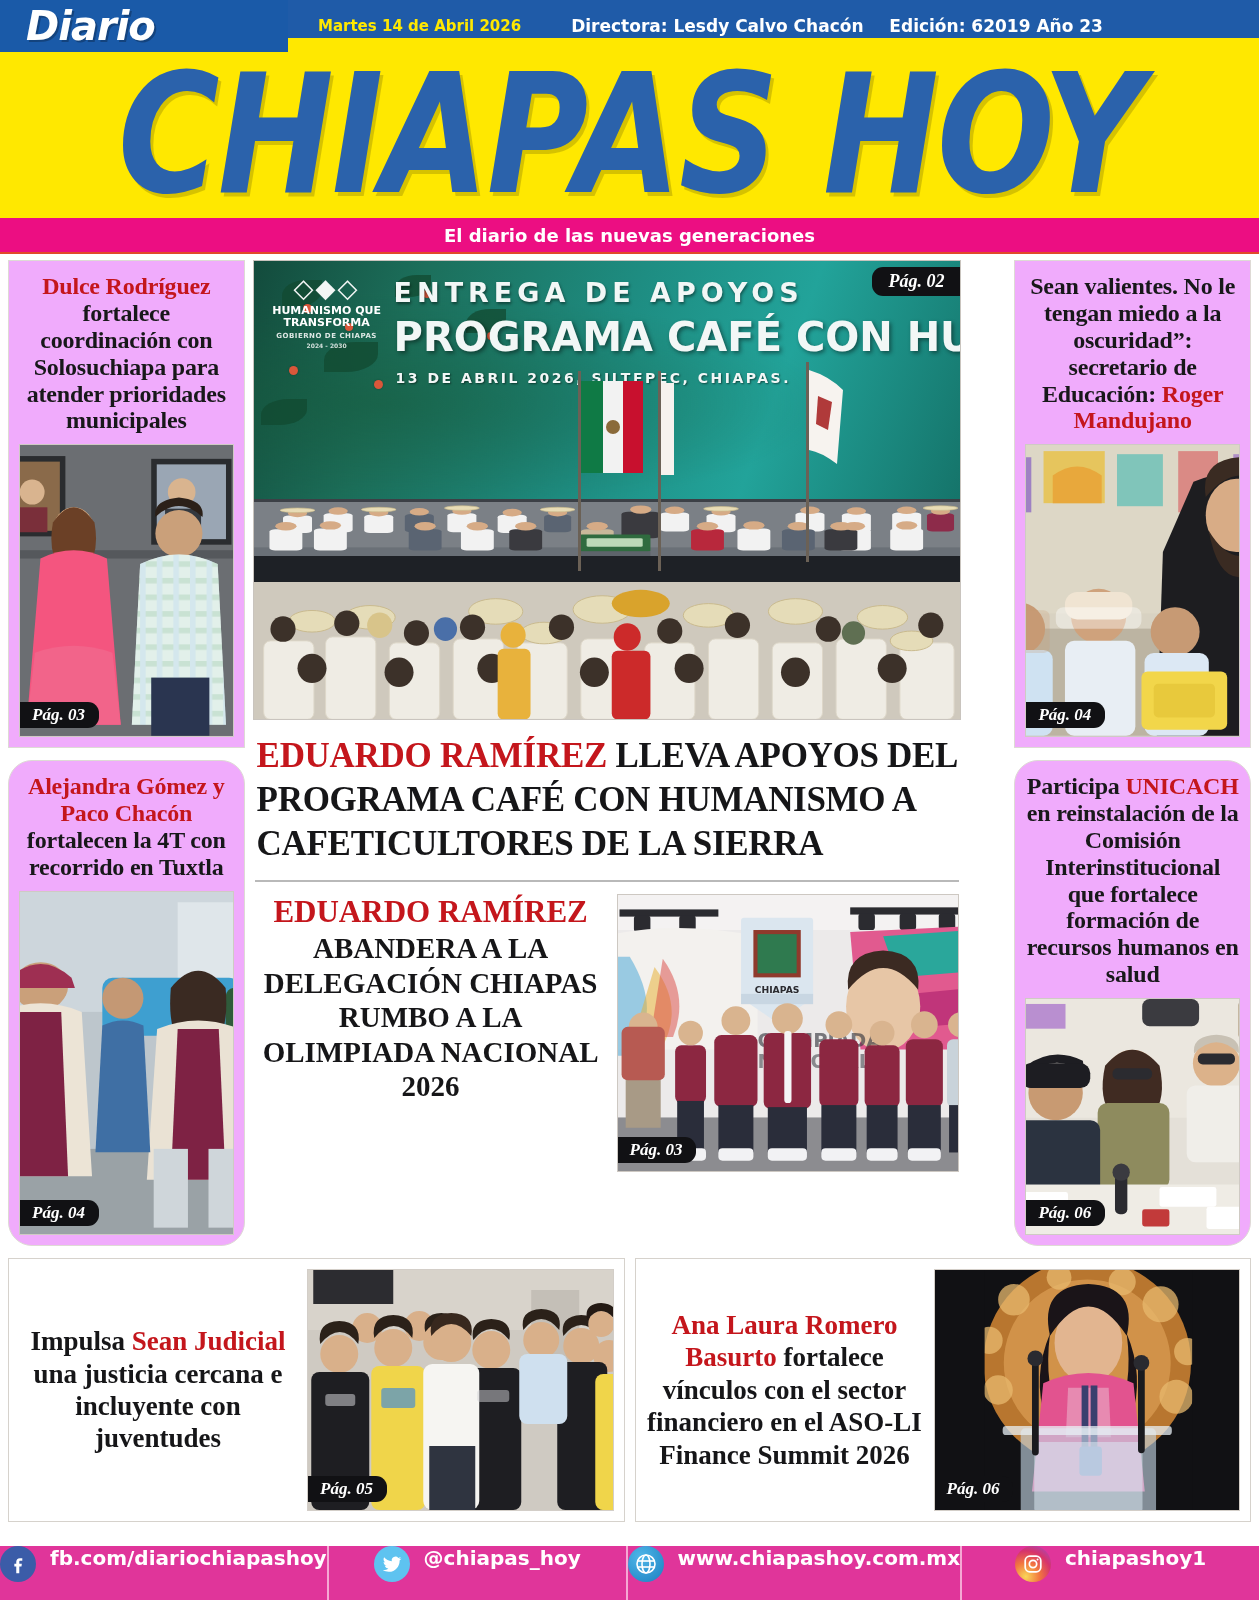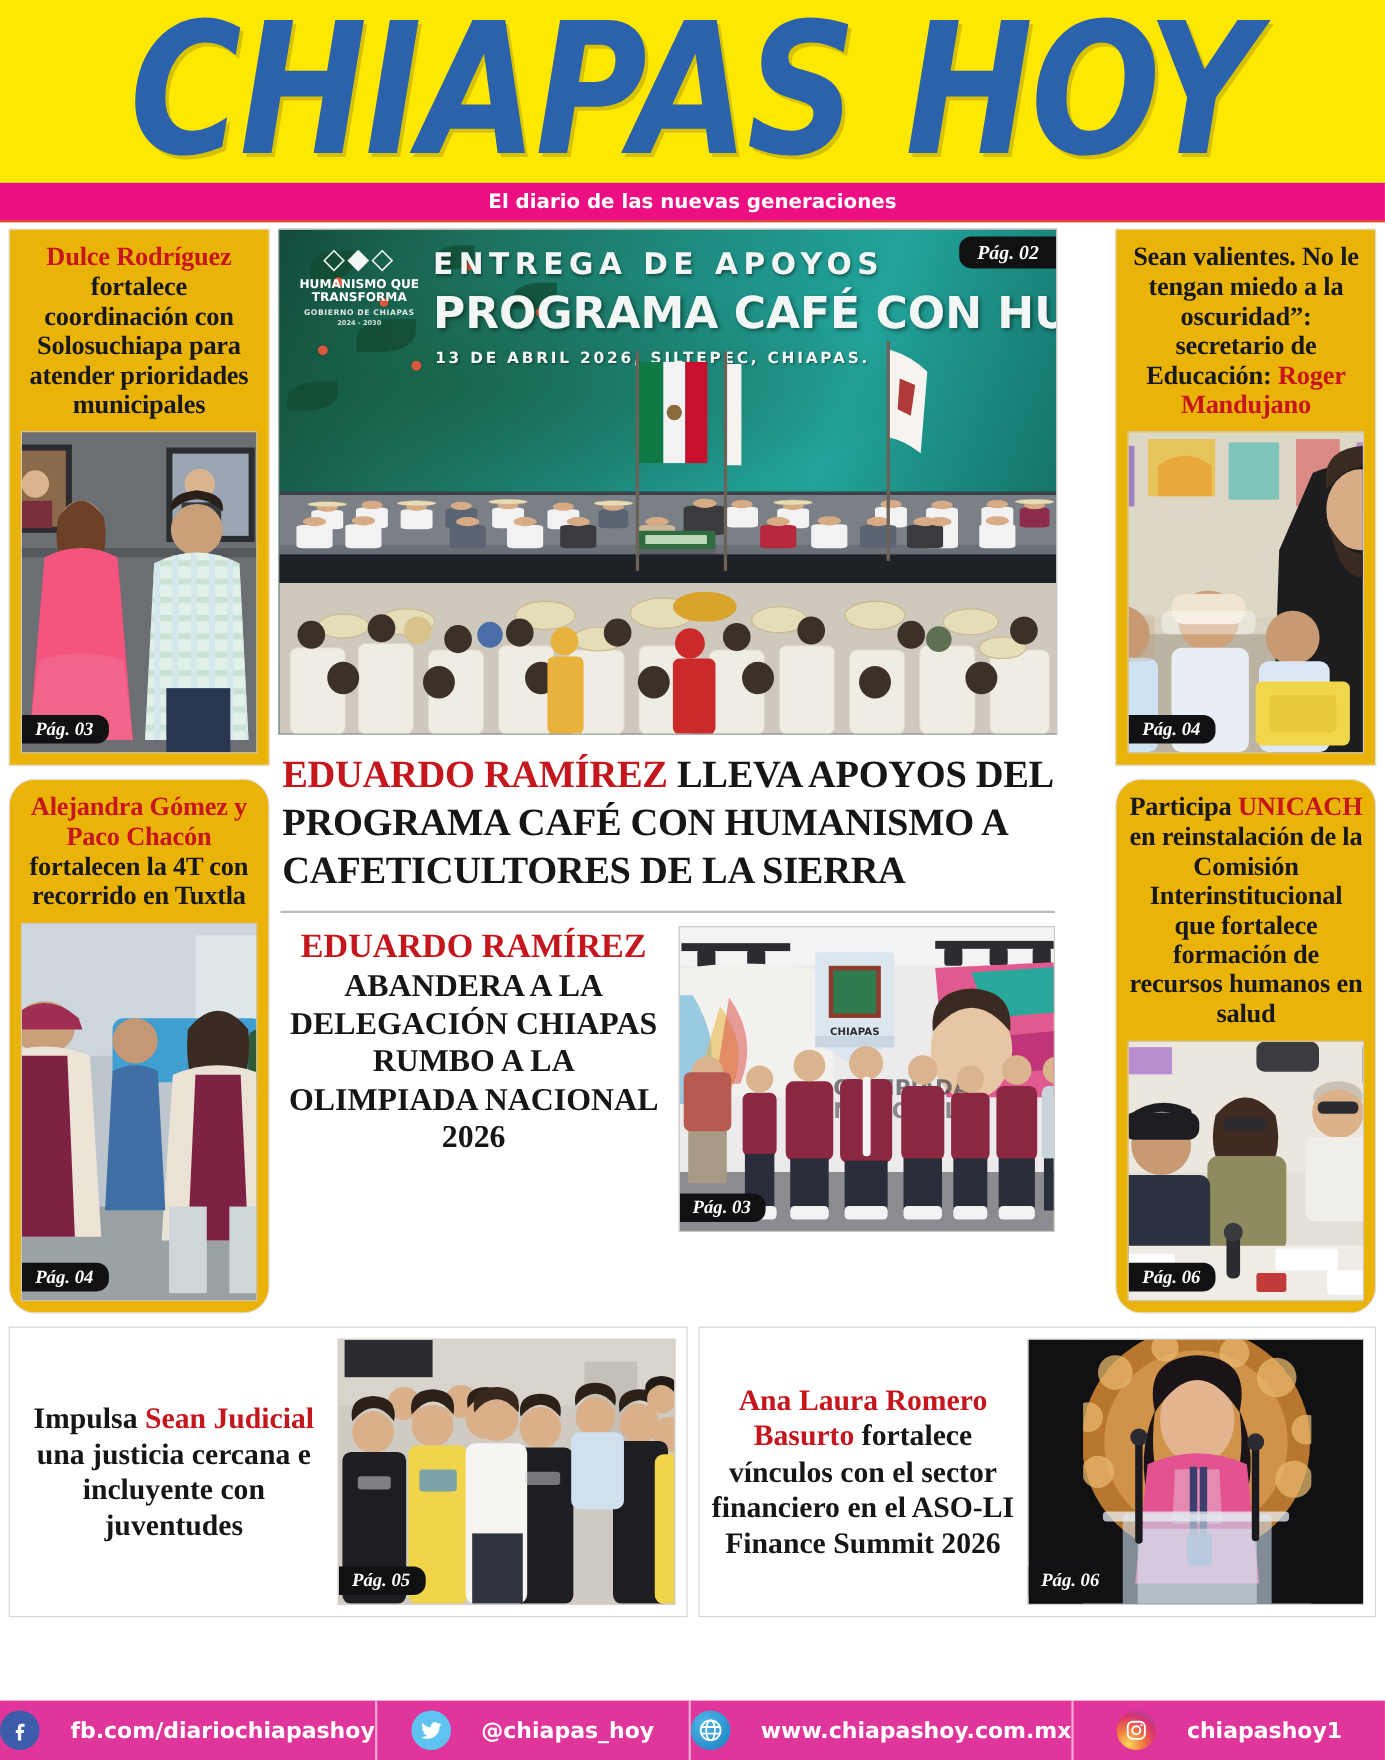--- a/index.html
+++ b/index.html
@@ -71,21 +71,21 @@
   .content {
     position:relative; padding: 6px 8px 0 8px;
     display: flex; gap: 8px; height: 1000px;
   }
   .col-left  { width: 244px; display:flex; flex-direction:column; gap: 12px; }
   .col-mid   { width: 731px; display:flex; flex-direction:column; }
   .col-right { width: 244px; display:flex; flex-direction:column; gap: 12px; margin-left: 45px; }
 
   
   .teaser {
-    background: #eab308; border: 1px solid #dedad5;
+    background: #f0abfc; border: 1px solid #dedad5;
     padding: 12px 10px 10px 10px;
     display:flex; flex-direction:column; align-items:center;
   }
   .teaser.t1 { height: 488px; }
   .teaser.t2 { height: 486px; border-radius: 24px; }
   .teaser h2 {
     font-family:"Liberation Serif", serif; font-weight: 700;
     font-size: 24px; line-height: 1.12; text-align:center;
     color:#18181a; letter-spacing: -0.2px;
   }
@@ -191,38 +191,50 @@
     font-size: 27px; line-height: 1.2; color:#161618;
   }
   .bcard .btxt .red { color:#c4161c; }
   .bcard .bph { position:relative; flex:1; height: 100%; overflow:hidden; border:1px solid #d3cec8; background:#ded9d3;}
 
   
   .social {
     position:absolute; left:0; right:0; bottom: 0; height: 54px;
     background:#e0359a; display:flex; align-items:center;
   }
-  .sitem { flex:1; display:flex; align-items:center; justify-content:center; gap: 28px; height:100%; }
+  .sitem { flex:1; display:flex; justify-content:center; gap: 14px; height:100%; }
   .sitem + .sitem { border-left: 2px solid #f5a8d4; }
   .sitem .label {
     color:#ffffff; font-family:"DejaVu Sans", sans-serif;
     font-weight: 600; font-size: 20px; white-space:nowrap;
   }
   .sicon { width: 36px; height:36px; border-radius:50%; display:flex; align-items:center; justify-content:center; flex:0 0 auto;}
   .sicon.fb { background:#3b5ca8; }
   .sicon.web { background: radial-gradient(circle at 35% 30%, #4fb6e8, #1a7fc1); }
   .sicon.tw { background:#5ec3f0; }
   .sicon.ig { background: radial-gradient(circle at 30% 85%, #f9d758 0%, #f2763f 35%, #d6336c 65%, #9b4fd1 100%); }
   .sicon svg { display:block; }
 </style>
 </head>
 <body>
 
 <div class="page">
 
+  <div class="topbar">
+    <div class="yellow-fill"></div>
+    <div class="diario-logo">
+      <span>Diario</span>
+    </div>
+    <div class="topbar-date">Martes 14 de Abril 2026</div>
+    <div class="topbar-meta">
+      <span>Directora: Lesdy Calvo Chacón</span>
+      <span class="sep"></span>
+      <span>Edición: 62019  Año 23</span>
+    </div>
+  </div>
 
   <div class="masthead">
     <h1>CHIAPAS HOY</h1>
   </div>
   <div class="tagline">
     <span>El diario de las nuevas generaciones</span>
   </div>
 
   <div class="content">
 

